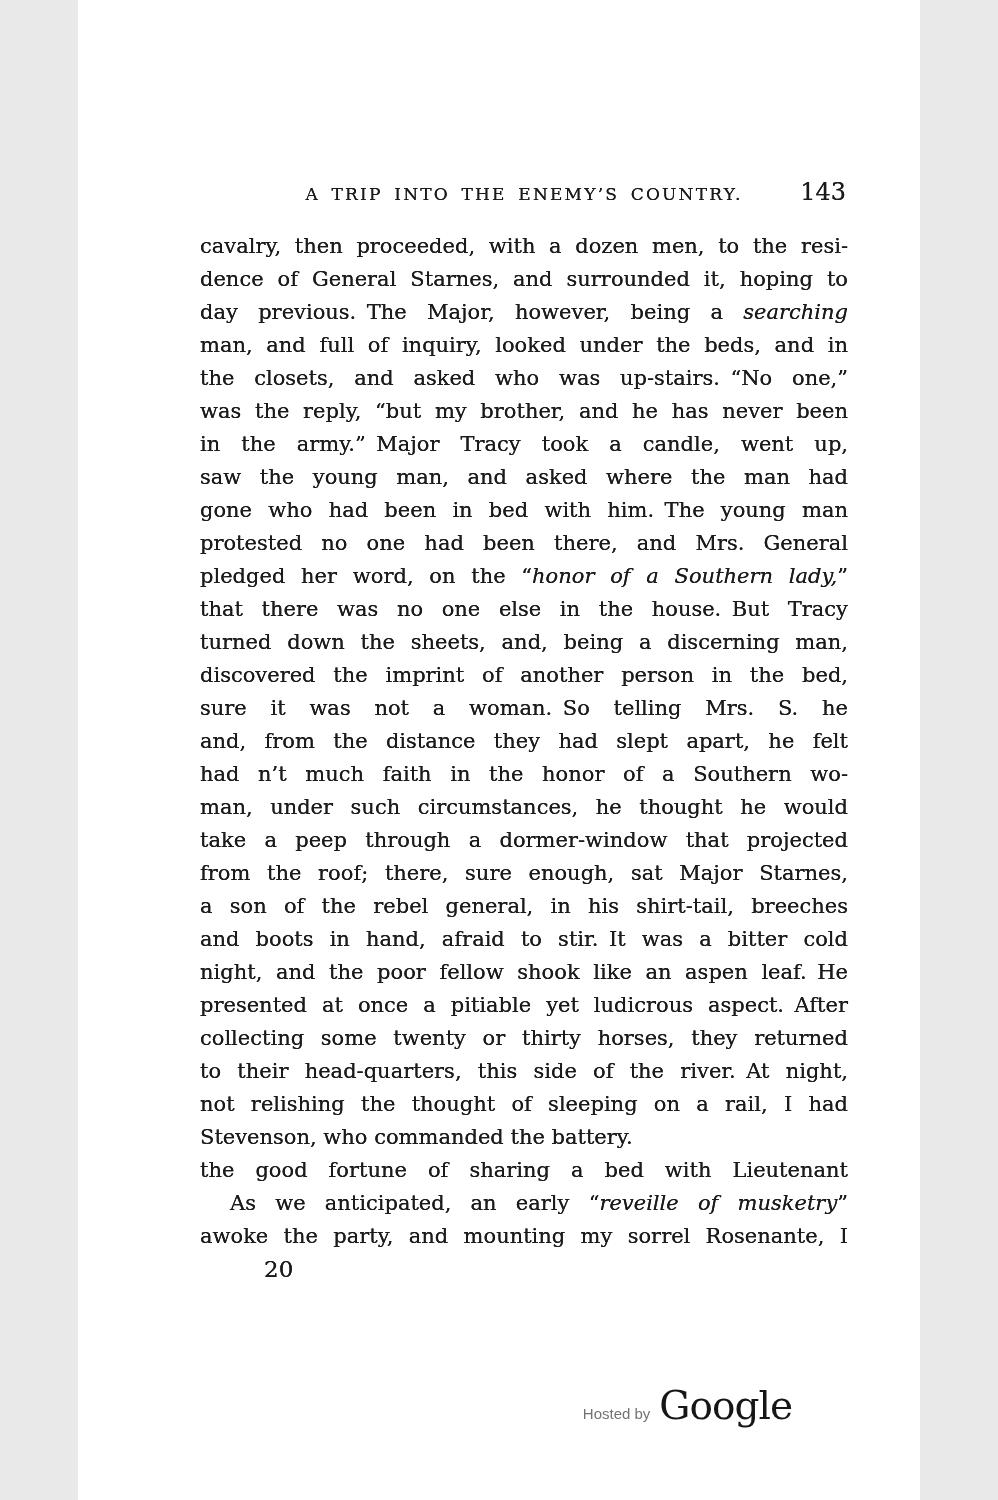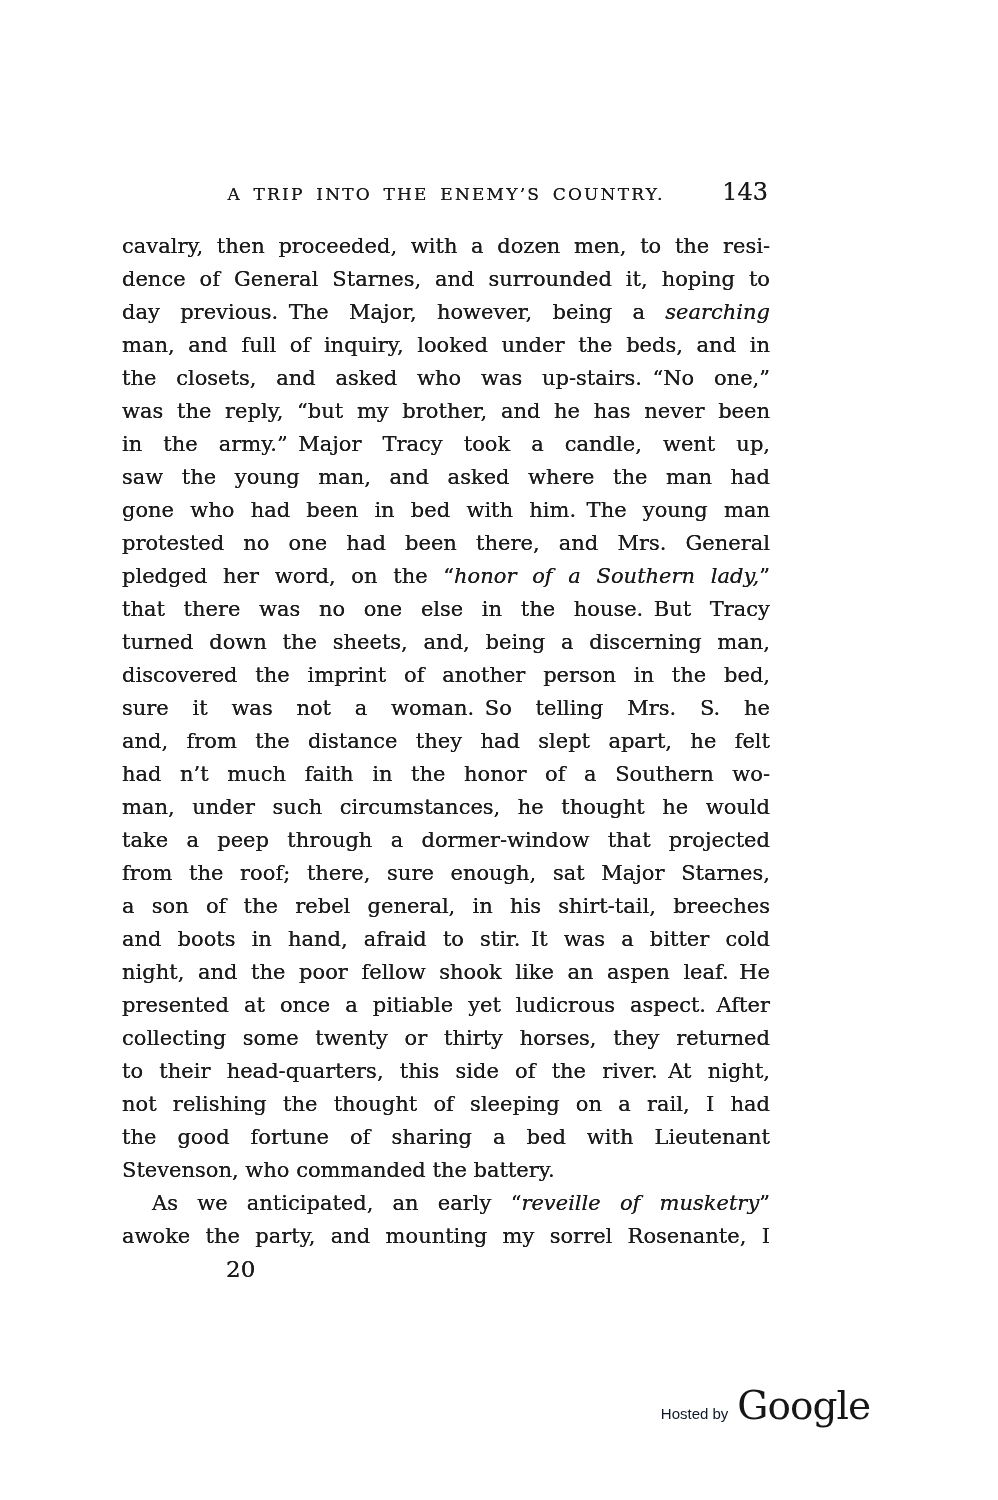--- a/index.html
+++ b/index.html
@@ -2,21 +2,21 @@
 <html><head>
 <meta charset="utf-8">
 <style>
   html, body {
     margin: 0;
     padding: 0;
     background: #e9e9e9;
   }
   .page {
     position: relative;
-    width: 998px;
+    width: 842px;
     height: 1500px;
     margin: 0 auto;
     background: #ffffff;
     color: #1b1b1b;
     font-family: "DejaVu Serif", serif;
     overflow: hidden;
   }
   
   .running-head {
     position: absolute;
@@ -62,39 +62,39 @@
     text-align: left;
     text-align-last: left;
   }
   .line.indent {
     text-indent: 30px;
   }
   .line i {
     font-style: italic;
   }
   .signature-mark {
-    margin-left: 104px;
+    margin-left: 64px;
     font-size: 23px;
     line-height: 33px;
     text-shadow: 0 0 0.5px currentColor;
   }
   
   .watermark {
     position: absolute;
     top: 1383px;
     right: 128px;
     display: flex;
     align-items: baseline;
     gap: 9px;
     color: #161616;
   }
   .watermark-prefix {
     font-family: "Liberation Sans", sans-serif;
     font-size: 15px;
-    color: #0f172a;
+    color: #737373;
   }
   .watermark-brand {
     font-family: "DejaVu Serif", serif;
     font-size: 39px;
     letter-spacing: -1px;
     text-align: center;
   }
 </style>
 </head>
 <body>
@@ -128,22 +128,22 @@
         <div class="line"><span>man, under such circumstances, he thought he would</span></div>
         <div class="line"><span>take a peep through a dormer-window that projected</span></div>
         <div class="line"><span>from the roof; there, sure enough, sat Major Starnes,</span></div>
         <div class="line"><span>a son of the rebel general, in his shirt-tail, breeches</span></div>
         <div class="line"><span>and boots in hand, afraid to stir. It was a bitter cold</span></div>
         <div class="line"><span>night, and the poor fellow shook like an aspen leaf. He</span></div>
         <div class="line"><span>presented at once a pitiable yet ludicrous aspect. After</span></div>
         <div class="line"><span>collecting some twenty or thirty horses, they returned</span></div>
         <div class="line"><span>to their head-quarters, this side of the river. At night,</span></div>
         <div class="line"><span>not relishing the thought of sleeping on a rail, I had</span></div>
+        <div class="line no-just"><span>Stevenson, who commanded the battery.</span></div>
         <div class="line"><span>the good fortune of sharing a bed with Lieutenant</span></div>
-        <div class="line no-just"><span>Stevenson, who commanded the battery.</span></div>
         <div class="line indent"><span>As we anticipated, an early “</span><i>reveille of musketry</i><span>”</span></div>
         <div class="line"><span>awoke the party, and mounting my sorrel Rosenante, I</span></div>
       </div>
     <div class="signature-mark">20</div>
   </div>
 
   <div class="watermark">
     <span class="watermark-prefix">Hosted by</span>
     <span class="watermark-brand">Google</span>
   </div>

